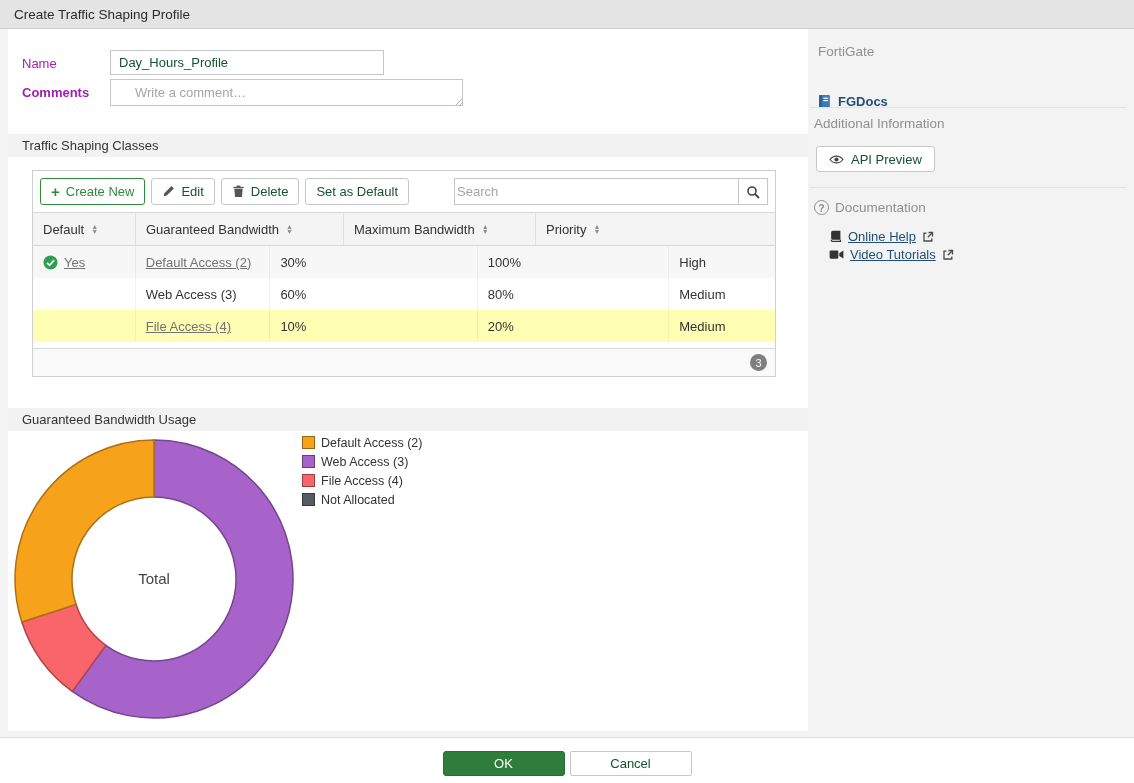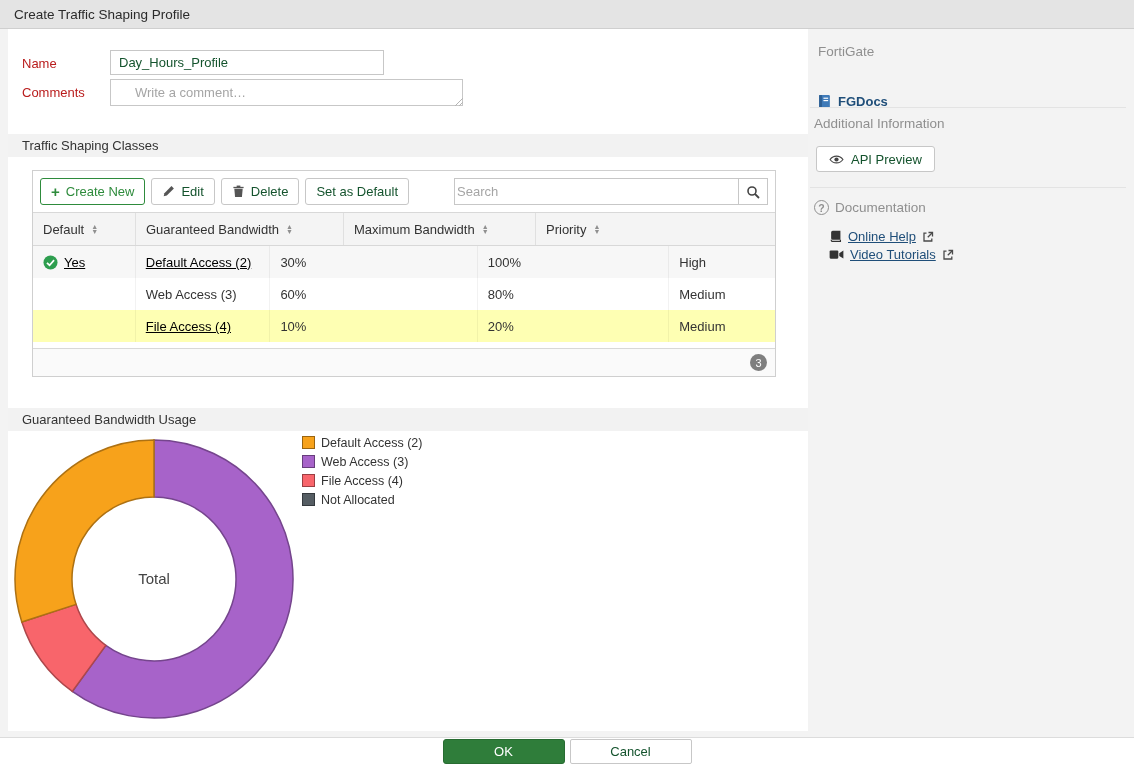--- a/index.html
+++ b/index.html
@@ -8,21 +8,21 @@
     background:#f3f3f3; position:relative; }
   input,textarea,button { font-family:inherit; font-size:13px; color:#14532d; outline:none; }
   ::placeholder { color:#a5a5a5; }
 
   .titlebar{position:absolute;left:0;top:0;width:1134px;height:29px;background:#e4e4e4;
     border-bottom:1px solid #cfcfcf;display:flex;align-items:center;padding-left:14px;
     font-size:13.5px;color:#2b2b2b;}
 
   .panel{position:absolute;left:8px;top:29px;width:800px;height:702px;background:#fff;}
 
-  .flabel{position:absolute;color:#b91c1c;}
+  .flabel{position:absolute;color:#a21caf;}
   .txt-input{position:absolute;border:1px solid #c7c7c7;background:#fff;padding:0 8px;}
   textarea.txt-input{padding:4px 24px;resize:none;overflow:hidden;line-height:17px;}
   .grip{position:absolute;right:1px;bottom:1px;width:10px;height:10px;cursor:nwse-resize;
     background:repeating-linear-gradient(135deg,transparent 0 2px,#b5b5b5 2px 3px);
     clip-path:polygon(100% 0,100% 100%,0 100%);}
 
   .band{position:absolute;left:0;width:800px;height:23px;background:#f2f2f2;
     line-height:23px;padding-left:14px;color:#333;}
 
   .table-card{position:absolute;left:24px;top:141px;width:744px;border:1px solid #cfcfcf;background:#fff;}
@@ -41,21 +41,21 @@
   .th:last-child{border-right:none;}
   .c0{width:103px}.c1{width:135px}.c2{width:208px}.c3{width:192px}.c4{width:106px}
   .sort{display:inline-flex;flex-direction:column;align-items:center;}
   .sort i{font-style:normal;font-size:7px;line-height:5px;color:#8f8f8f;}
 
   .tr{display:flex;height:32px;}
   .td{display:flex;align-items:center;padding:0 10px;border-right:1px solid rgba(0,0,0,0.05);}
   .td:last-child{border-right:none;}
   .row-a{background:#f7f7f7;}
   .row-hl{background:#feffb3;}
-  .cell-link{color:#000000;text-decoration:underline;cursor:pointer;}
+  .cell-link{color:#737373;text-decoration:underline;cursor:pointer;}
   .chk{width:15px;height:15px;margin-right:6px;flex:none;display:inline-flex;}
   .spacer{height:6px;background:#fff;}
   .tfoot{height:28px;border-top:1px solid #d8d8d8;background:#fafafa;display:flex;
     align-items:center;justify-content:flex-end;padding-right:8px;}
   .badge{min-width:17px;height:17px;border-radius:9px;background:#7f7f7f;color:#fff;
     font-size:11px;display:flex;align-items:center;justify-content:center;padding:0 4px;}
 
   .donut-wrap{position:absolute;left:0;top:404px;width:292px;height:292px;}
   .donut-wrap text{font-family:"Liberation Sans",sans-serif;font-size:15px;fill:#444;}
   .legend{position:absolute;left:294px;top:404px;}
@@ -66,38 +66,38 @@
   .side-divider{position:absolute;left:810px;width:316px;height:1px;background:#e3e3e3;}
   .side-row{position:absolute;display:flex;align-items:center;gap:6px;}
   .link{color:#1f4e79;text-decoration:underline;cursor:pointer;}
   .fg-link{font-weight:bold;}
   .qmark{width:15px;height:15px;border:1.4px solid #8f8f8f;border-radius:50%;color:#8f8f8f;
     font-size:10.5px;display:inline-flex;align-items:center;justify-content:center;font-weight:bold;flex:none;}
   .api-btn{position:absolute;left:816px;top:146px;height:26px;display:inline-flex;align-items:center;
     gap:7px;padding:0 12px;background:#fff;border:1px solid #c7c7c7;border-radius:3px;cursor:pointer;}
 
   .footer{position:absolute;left:0;top:737px;width:1134px;height:46px;background:#fff;
-    border-top:1px solid #dcdcdc;display:flex;justify-content:center;gap:5px;padding-top:1px;}
+    border-top:1px solid #dcdcdc;display:flex;justify-content:center;gap:5px;padding-top:13px;}
   .btn-ok{width:122px;height:25px;background:#2f7d3a;color:#fff;border:1px solid #286c32;
     border-radius:3px;cursor:pointer;}
   .btn-cancel{width:122px;height:25px;background:#fff;border:1px solid #c7c7c7;border-radius:2px;cursor:pointer;}
 </style>
 </head>
 <body>
 
 <div class="titlebar">
   <span>Create Traffic Shaping Profile</span>
 </div>
 
 <div class="panel">
 
   <span class="flabel" style="left:14px;top:27px;">Name</span>
   <input class="txt-input" style="left: 102px; top: 21px; width: 274px; height: 25px;" value="Day_Hours_Profile">
 
-  <span class="flabel" style="left:14px;top:56px;">Comments</span>
+  <span class="flabel" style="left:14px;top:56px;font-weight:bold;">Comments</span>
   <textarea class="txt-input" rows="1" style="left: 102px; top: 50px; width: 353px; height: 27px;" placeholder="Write a comment…"></textarea>
   <span class="grip" style="left:445px;top:67px;position:absolute;"></span>
 
   <div class="band" style="top:105px;">
     <span>Traffic Shaping Classes</span>
   </div>
 
   <div class="table-card">
     <div class="toolbar">
       <button class="btn btn-green">

